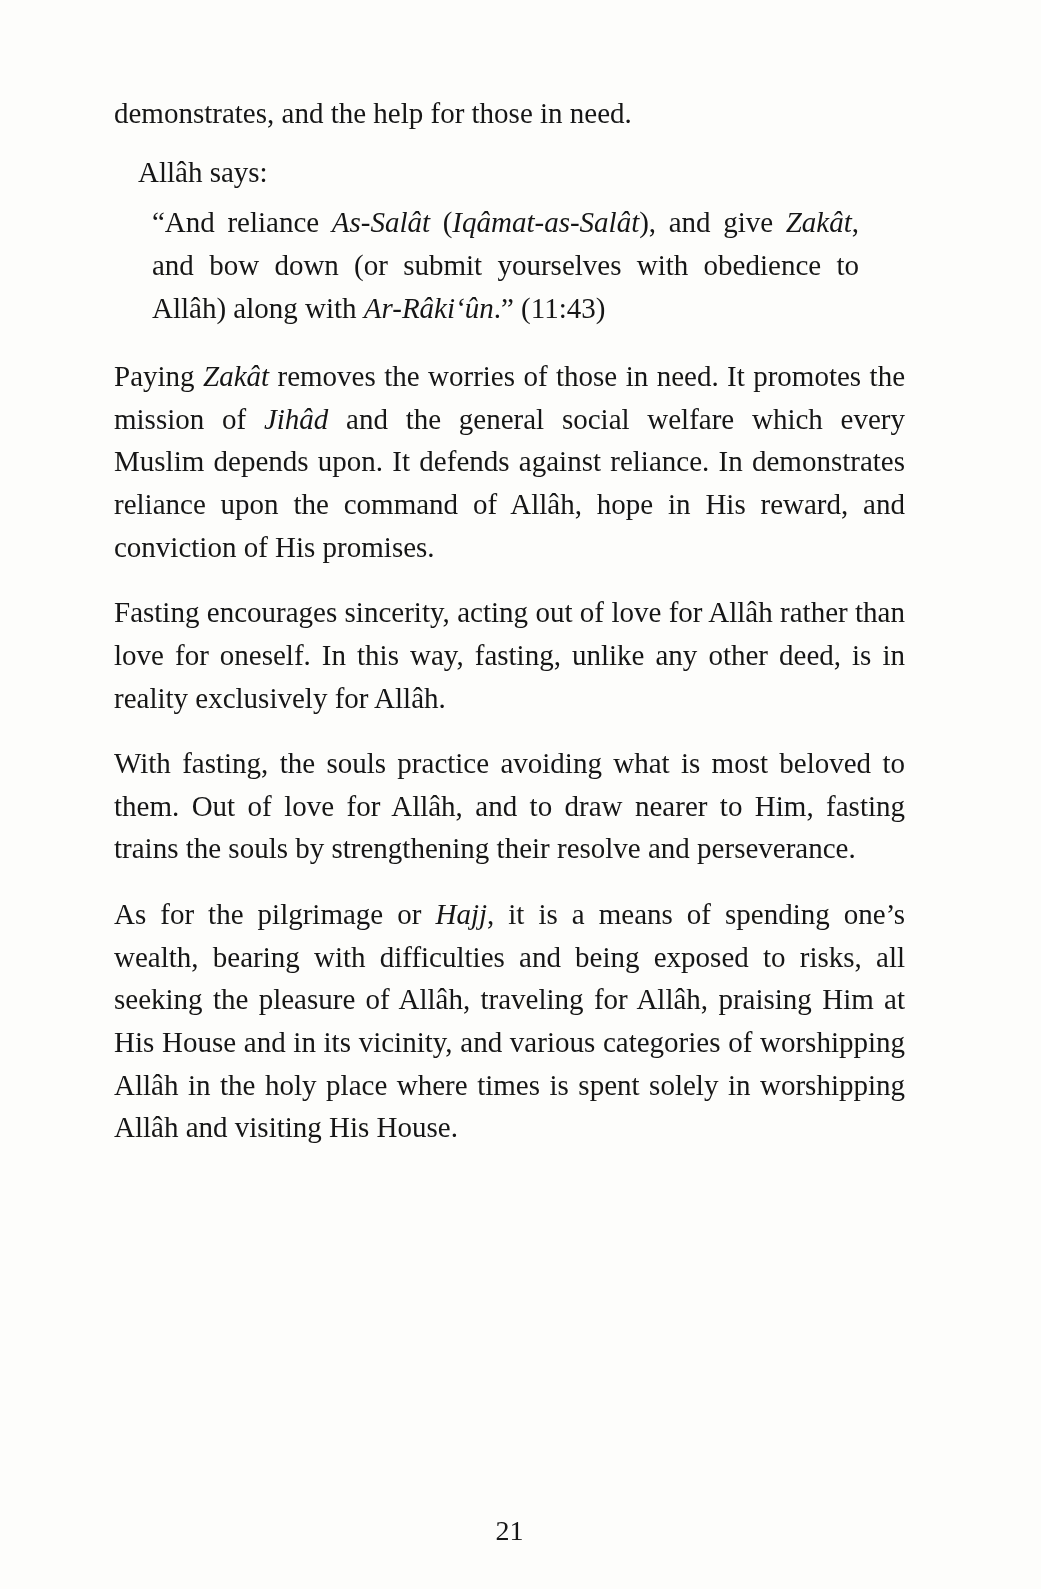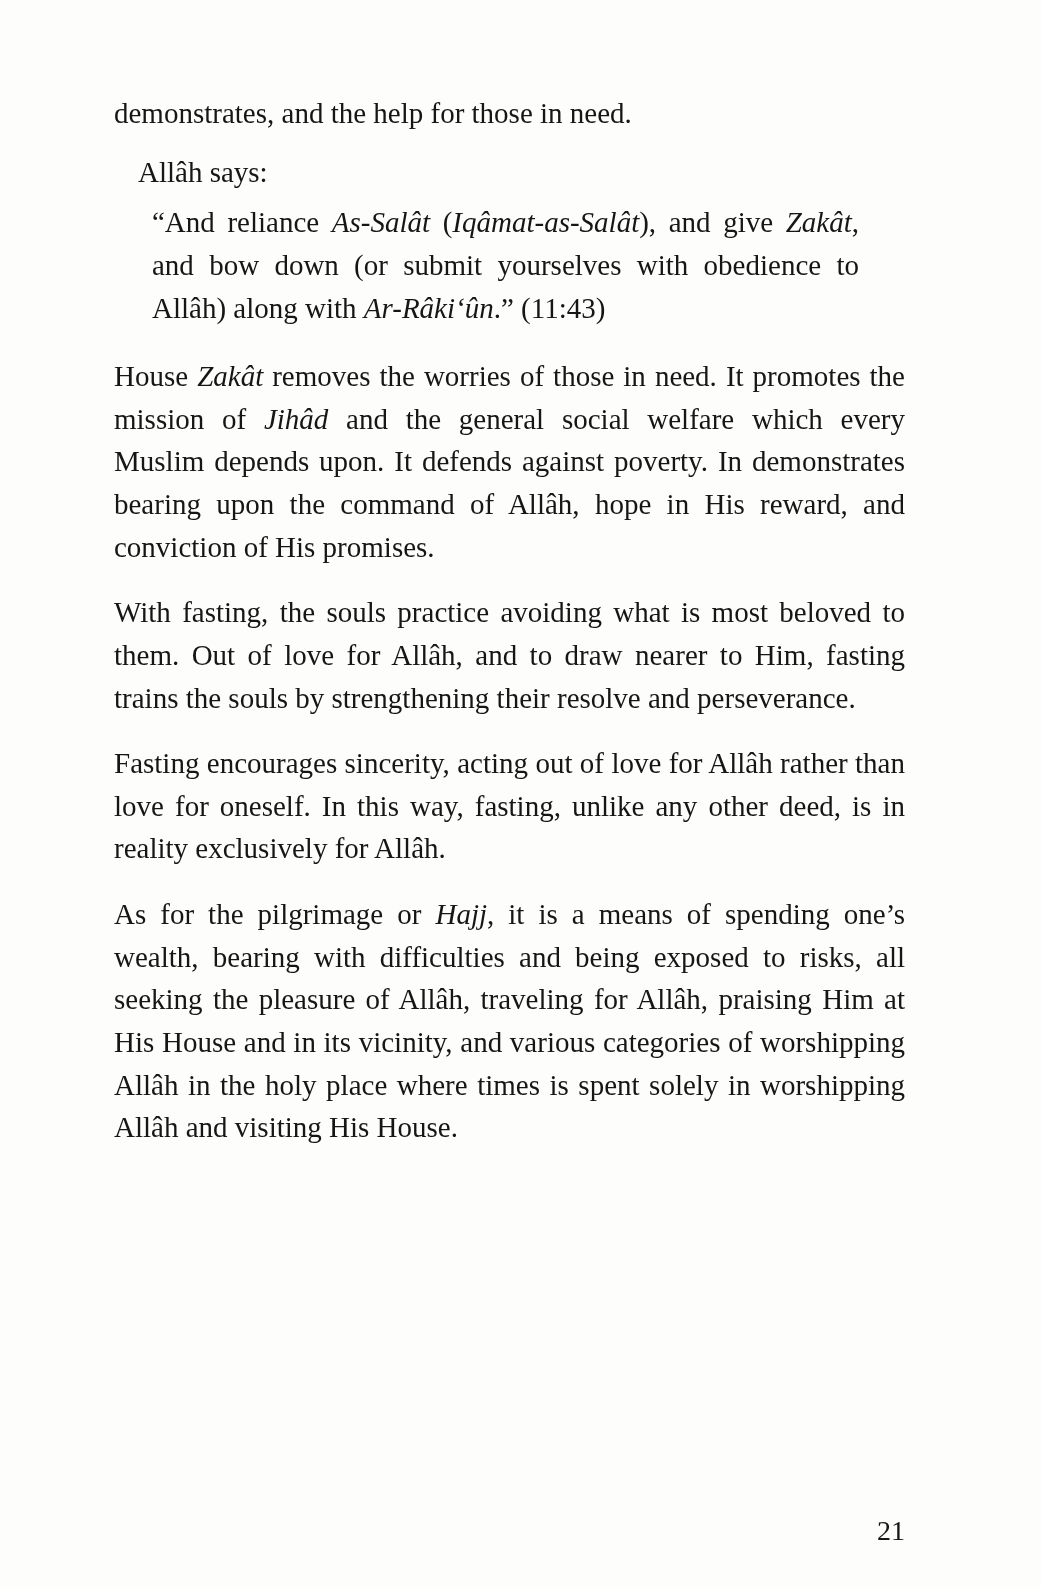--- a/index.html
+++ b/index.html
@@ -55,41 +55,41 @@
     font-size: 29px;
     line-height: 1.47;
     margin: 0 46px 26px 38px;
     text-align: justify;
     text-align-last: left;
   }
 
   .page-number {
     margin-top: auto;
     padding-top: 36px;
-    text-align: right;
+    text-align: center;
     font-size: 28px;
   }
 
   i { font-style: italic; }
 </style>
 </head>
 <body style="background: rgb(253, 253, 251); color: rgb(22, 22, 22);">
 
 <div class="page">
 
   <p class="body-text continuation-line">demonstrates, and the help for those in need.</p>
 
   <p class="body-text allah-says-line">Allâh says:</p>
 
 
   <p class="quote-block"><span>“And reliance </span><i>As-Salât</i><span> (</span><i>Iqâmat-as-Salât</i><span>), and give </span><i>Zakât</i><span>, and bow down (or submit yourselves with obedience to Allâh) along with </span><i>Ar-Râki‘ûn</i><span>.” (11:43)</span></p>
 
-  <p class="body-text justify"><span>House </span><i>Zakât</i><span> removes the worries of those in need. It promotes the mission of </span><i>Jihâd</i><span> and the general social welfare which every Muslim depends upon. It defends against poverty. In demonstrates bearing upon the command of Allâh, hope in His reward, and conviction of His promises.</span></p>
+  <p class="body-text justify"><span>Paying </span><i>Zakât</i><span> removes the worries of those in need. It promotes the mission of </span><i>Jihâd</i><span> and the general social welfare which every Muslim depends upon. It defends against reliance. In demonstrates reliance upon the command of Allâh, hope in His reward, and conviction of His promises.</span></p>
+
+  <p class="body-text justify"><span>Fasting encourages sincerity, acting out of love for Allâh rather than love for oneself. In this way, fasting, unlike any other deed, is in reality exclusively for Allâh.</span></p>
 
   <p class="body-text justify"><span>With fasting, the souls practice avoiding what is most beloved to them. Out of love for Allâh, and to draw nearer to Him, fasting trains the souls by strengthening their resolve and perseverance.</span></p>
-
-  <p class="body-text justify"><span>Fasting encourages sincerity, acting out of love for Allâh rather than love for oneself. In this way, fasting, unlike any other deed, is in reality exclusively for Allâh.</span></p>
 
   <p class="body-text justify"><span>As for the pilgrimage or </span><i>Hajj</i><span>, it is a means of spending one’s wealth, bearing with difficulties and being exposed to risks, all seeking the pleasure of Allâh, traveling for Allâh, praising Him at His House and in its vicinity, and various categories of worshipping Allâh in the holy place where times is spent solely in worshipping Allâh and visiting His House.</span></p>
 
   <div class="page-number">21</div>
 
 </div>
 
 </body></html>

